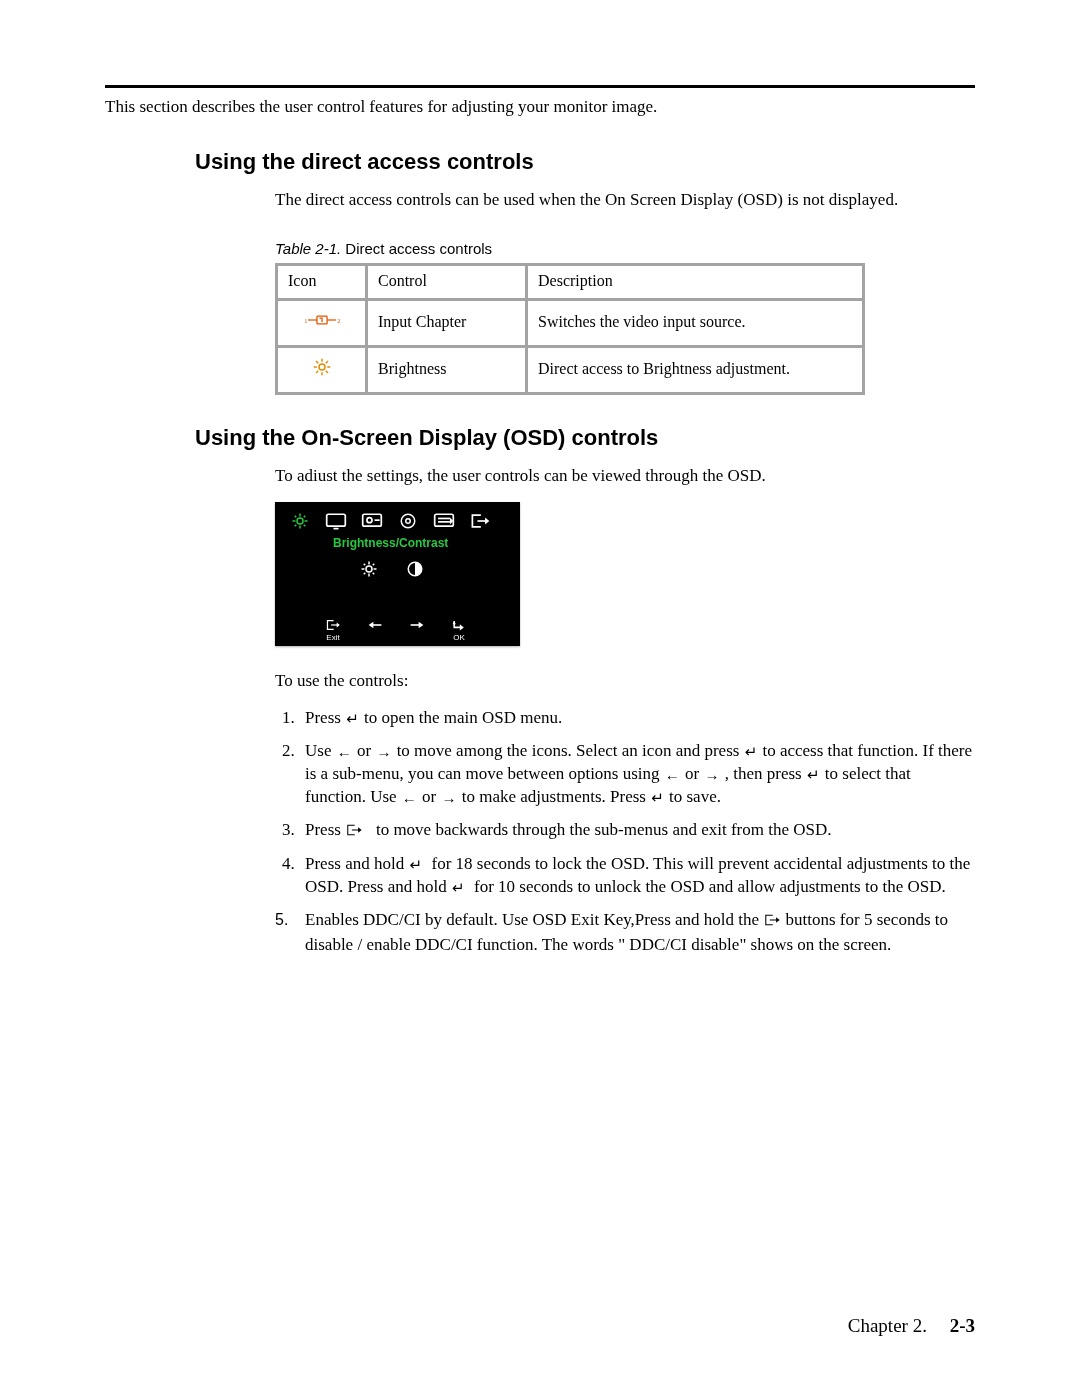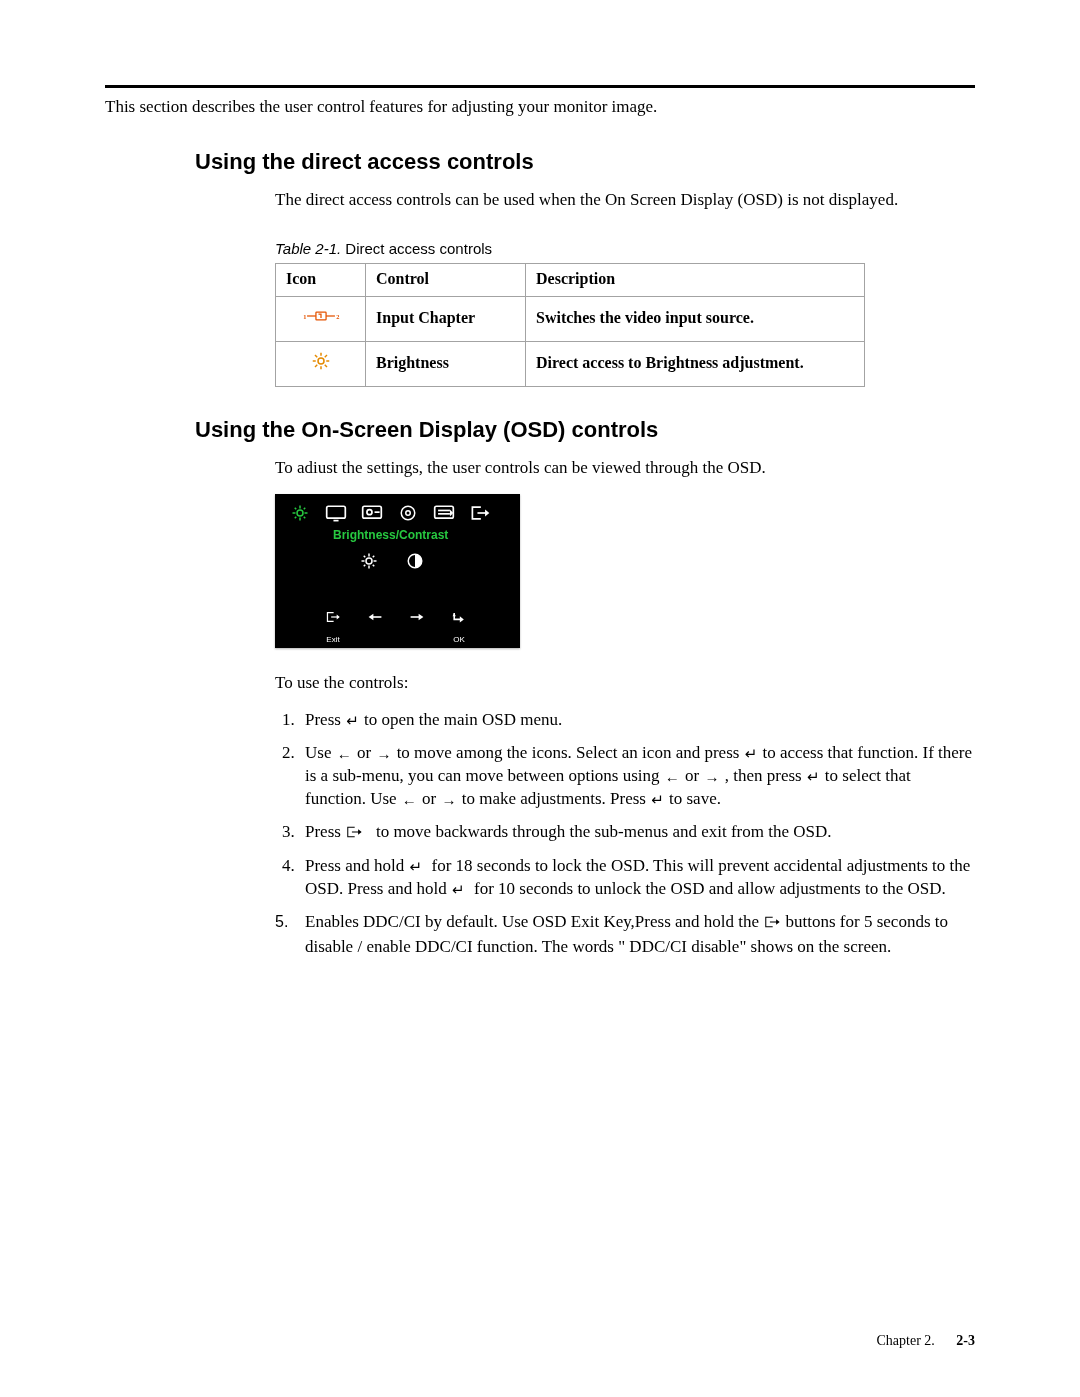--- a/index.html
+++ b/index.html
@@ -46,25 +46,25 @@
     font-size: 15px;
     margin: 28px 0 6px 0;
   }
   .table-caption span.norm { font-style: normal; }
   table.t1 {
     border-collapse: collapse;
     width: 590px;
     font-size: 16px;
   }
   table.t1 th, table.t1 td {
-    border: 1px solid #a3a3a3;
+    border: 3px solid #a3a3a3;
     padding: 6px 10px 8px 10px;
     text-align: left;
     vertical-align: middle;
-    font-weight: bold;
+    font-weight: normal;
   }
   table.t1 th { font-family: Georgia, serif; }
   table.t1 td.iconcell { text-align: center; height: 30px; }
   col.c1 { width: 90px; }
   col.c2 { width: 160px; }
 
   
   .ic-input svg { width: 38px; height: 14px; }
   .ic-setup svg { width: 20px; height: 14px; }
   .ic-sun svg   { width: 18px; height: 18px; }
@@ -83,40 +83,40 @@
   .osd-row.top { padding-left:4px; }
   .osd-row.top svg, .osd-row.top .sun { width:22px; height:18px; }
   .osd .grn { color:#27c840; fill:#27c840; }
   .osd .label {
     color:#27c840; font-weight:bold; font-size:12px;
     margin-left:48px; margin-bottom:10px;
   }
   .osd .midrow { display:flex; gap:28px; margin-left:75px; margin-bottom:40px;}
   .osd .midrow svg { width:18px; height:18px; }
   .osd .botrow { display:flex; gap:26px; align-items:flex-start; margin-left:40px; font-size:9px;}
-  .osd .botrow .col { display:flex; flex-direction:column; align-items:center; gap:12px; line-height:1; }
+  .osd .botrow .col { display:flex; flex-direction:column; align-items:center; gap:2px; line-height:1; }
   .osd .botrow svg { width:16px; height:14px; fill:#fff; }
   .osd .botrow .txt { color:#fff; font-size:8px; }
 
   ol.steps {
     font-size: 17px;
     line-height: 1.35;
     padding-left: 24px;
     margin: 10px 0 0 0;
   }
   ol.steps li { margin-bottom: 10px; padding-left: 6px; }
   .arrow { font-family: Arial, sans-serif; font-size: 15px; display:inline-block; transform: translateY(1px); padding: 0 1px;}
   .exit-ic { display:inline-block; vertical-align:-2px; }
   .exit-ic svg { width:18px; height:14px; }
 
   .footer {
     position: absolute;
-    bottom: 48px;
+    bottom: 60px;
     right: 105px;
-    font-size: 14px;
+    font-size: 19px;
   }
   .footer .pg { font-weight: bold; margin-left: 18px; }
 </style>
 </head>
 <body>
 
 <div class="page">
   <hr class="rule">
 
   <p class="body indent">This section describes the user control features for adjusting your monitor image.</p>

